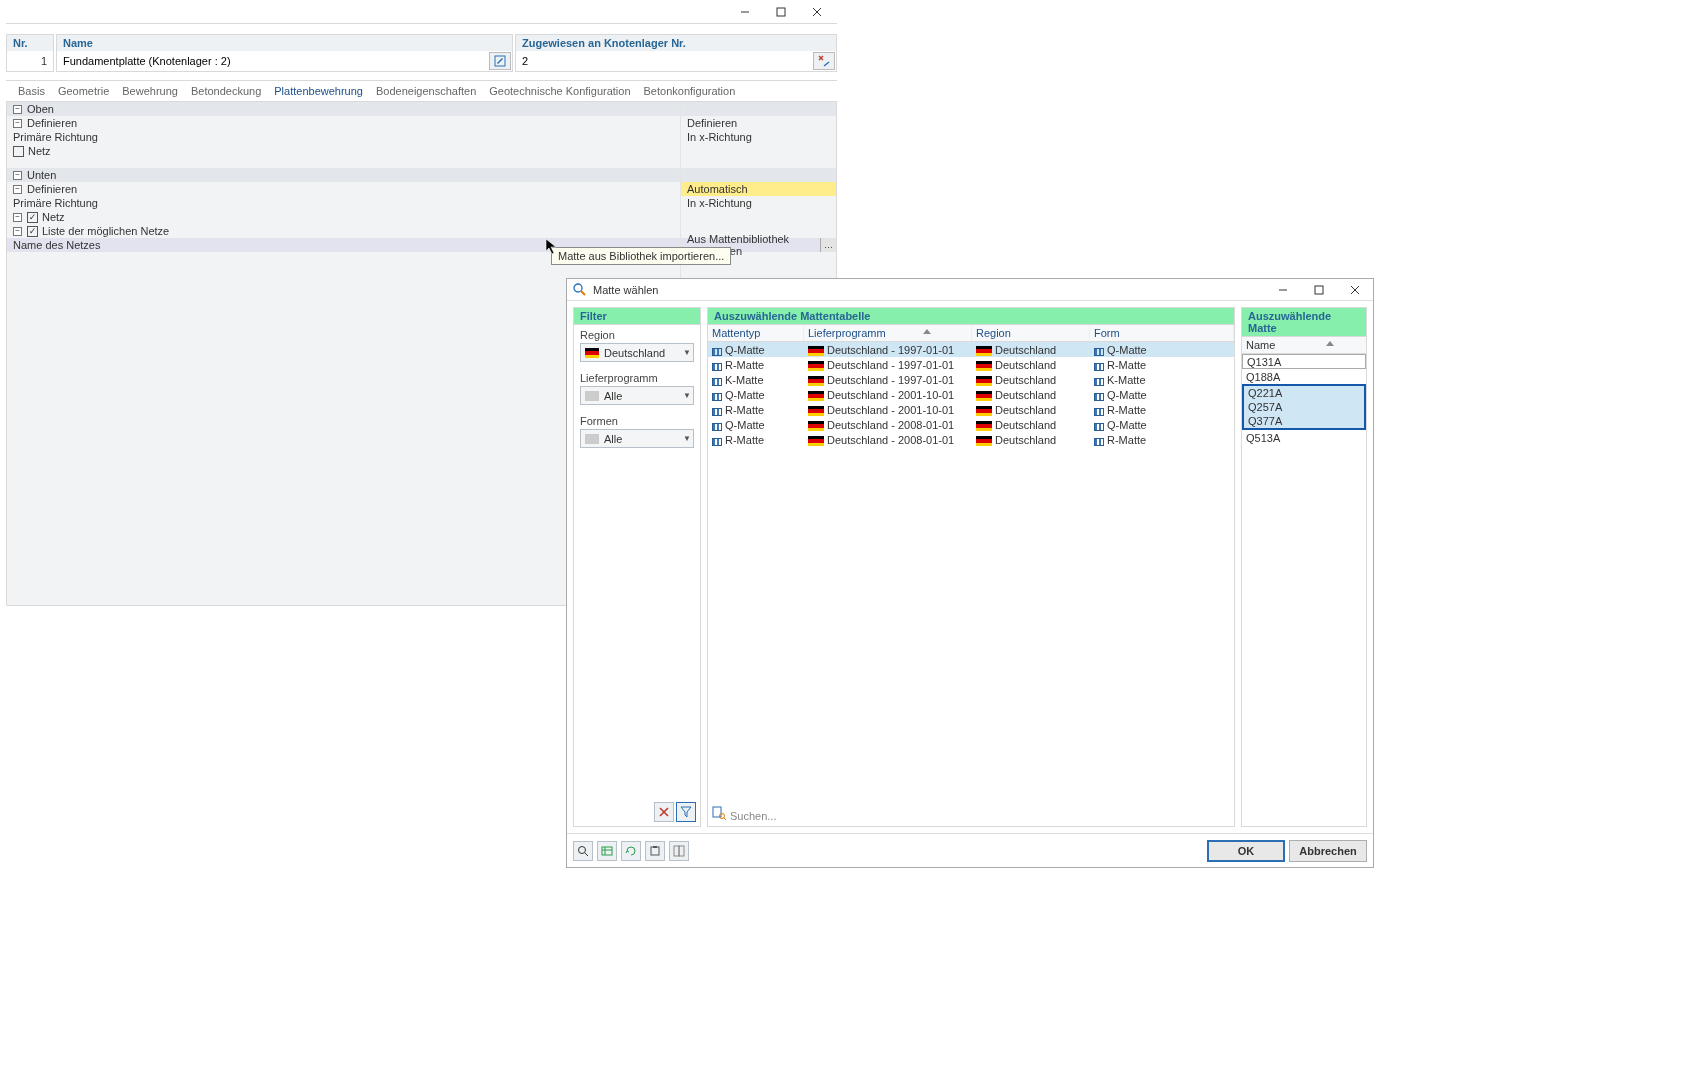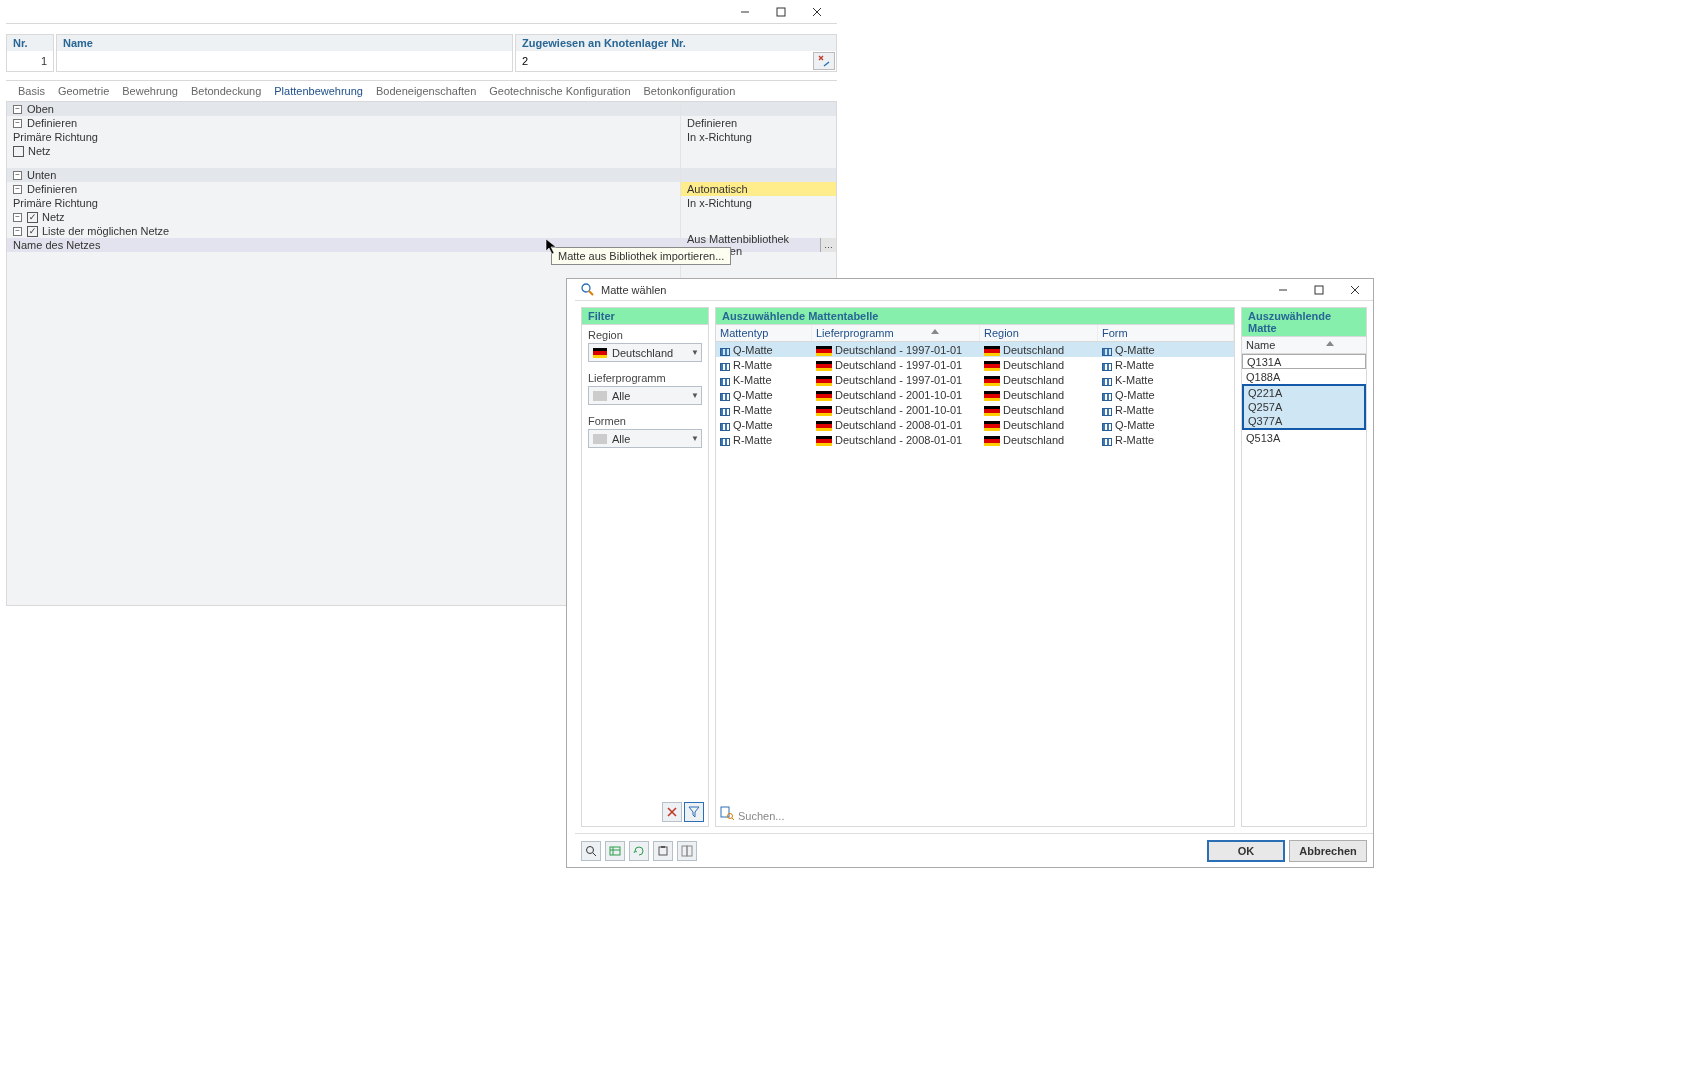--- a/index.html
+++ b/index.html
@@ -40,21 +40,21 @@
   .chk { color:#333; }
 
   .tooltip { position:absolute; left:551px; top:247px; background:#fdfdf0;
     border:1px solid #8a8a8a; padding:2px 6px; font-size:11px; white-space:nowrap; }
 
   .cursor { position:absolute; left:545px; top:238px; width:14px; height:18px;
     pointer-events:none; }
 
   
   .dlg { position:absolute; left:566px; top:278px; width:808px; height:590px;
-    border:1px solid #aaa; background:#fff; display:flex; flex-direction:column;padding-left:8px; }
+    border:1px solid #aaa; background:#fff; display:flex; flex-direction:column; }
   .dlg-tbar { height:22px; border-bottom:1px solid #ddd; display:flex; align-items:center;
     padding-left:6px; }
   .dlg-tbar .ico { width:14px; height:14px; margin-right:6px; }
   .dlg-title { flex:1; }
   .dlg-wc { display:flex; }
   .dlg-body { flex:1; display:flex; gap:6px; padding:6px; }
   .panel { border:1px solid #d9d9d9; display:flex; flex-direction:column; }
   .panel-hdr { background:#86efac; color:#276695; font-weight:600; padding:2px 6px;
     border-bottom:1px solid #d9d9d9; }
   .p-filter { width:128px; }
@@ -147,20 +147,29 @@
 
     <div class="headbar">
       <div class="hbox hbox-nr">
         <div class="hbox-lbl">Nr.</div>
         <div class="hbox-row">
             <span>1</span>
           </div>
       </div>
       <div class="hbox hbox-name">
         <div class="hbox-lbl">Name</div>
+        <div class="hbox-row">
+          <input value="Fundamentplatte (Knotenlager : 2)" style="">
+          <div class="btnic">
+            <svg viewBox="0 0 12 12">
+                <rect x="1" y="1" width="10" height="10" fill="none" stroke="#2a6fb6"></rect>
+                <path d="M3 8 L8 3 L9 4 L4 9 Z" fill="#2a6fb6"></path>
+              </svg>
+          </div>
+        </div>
       </div>
       <div class="hbox hbox-aszu">
         <div class="hbox-lbl">Zugewiesen an Knotenlager Nr.</div>
         <div class="hbox-row">
           <input value="2" style="">
           <div class="btnic btn-red">
             <svg viewBox="0 0 12 12" fill="none" stroke="#c0392b" stroke-width="1.4">
                 <path d="M1 1 L5 5 M1 5 L5 1"></path>
                 <path d="M6 11 L11 7" stroke="#2a6fb6"></path>
               </svg>

